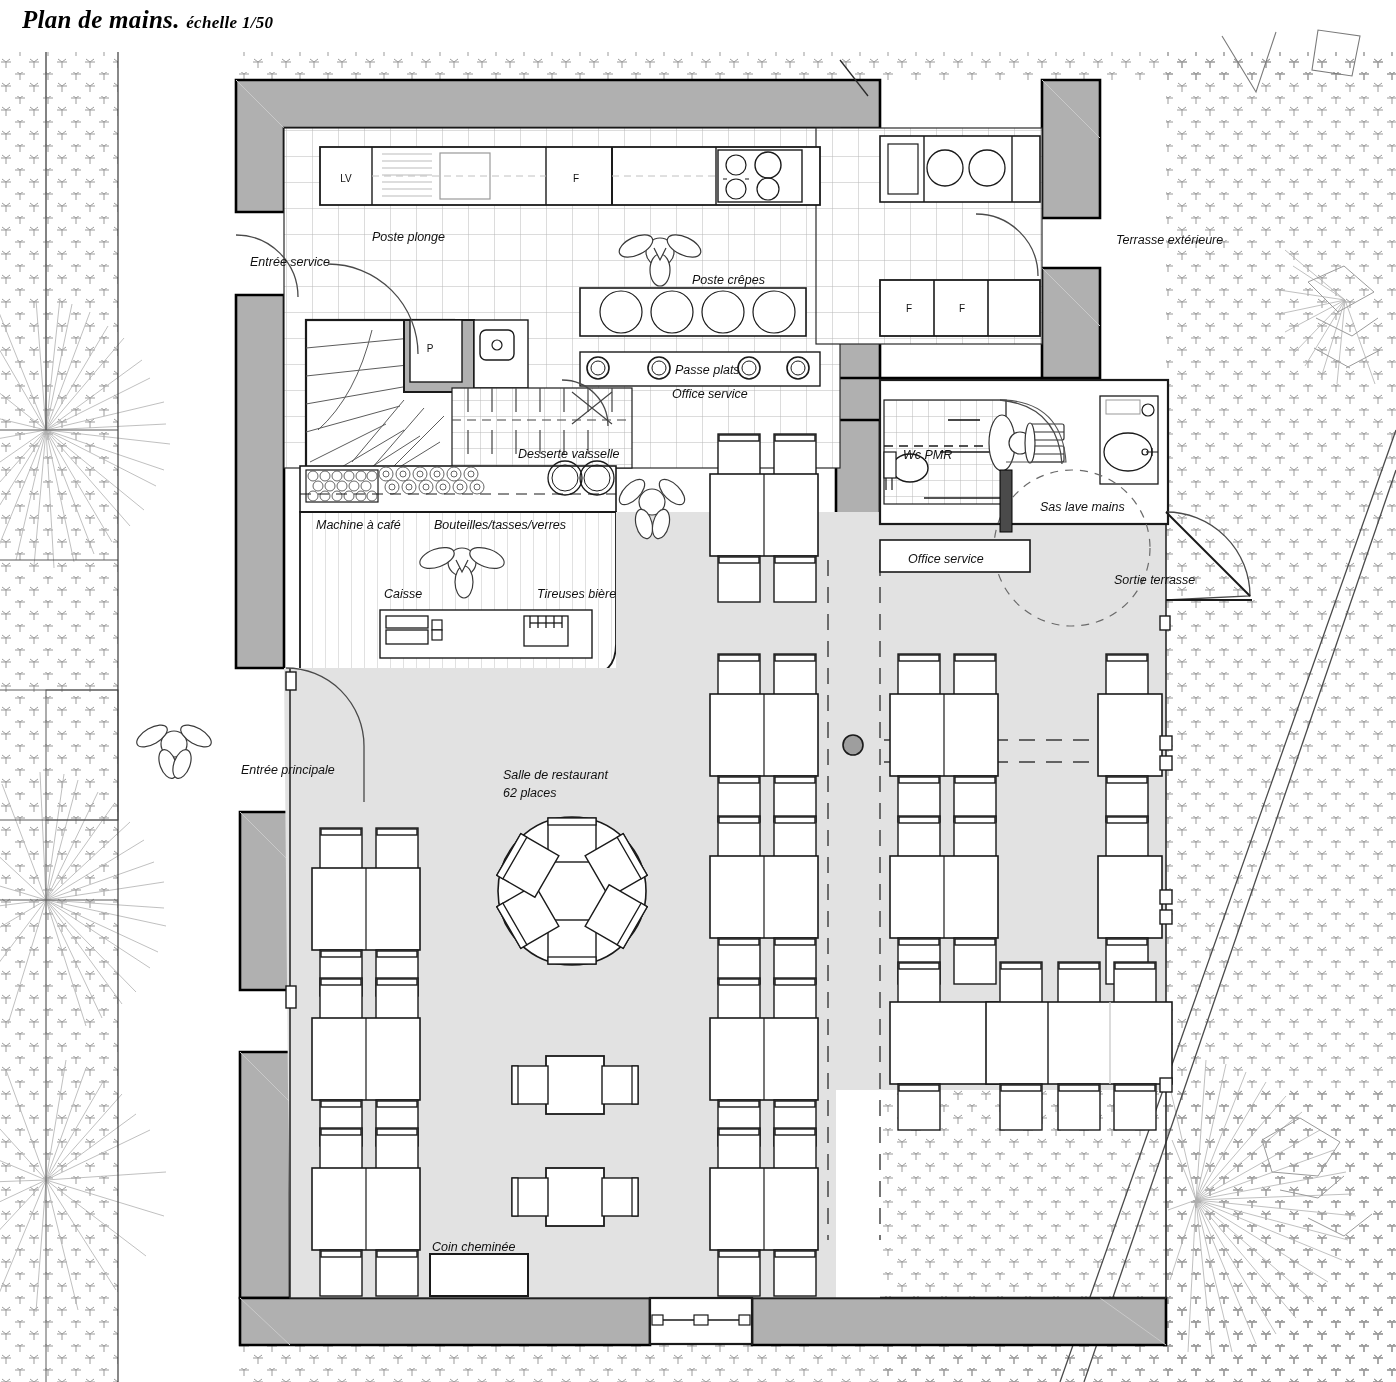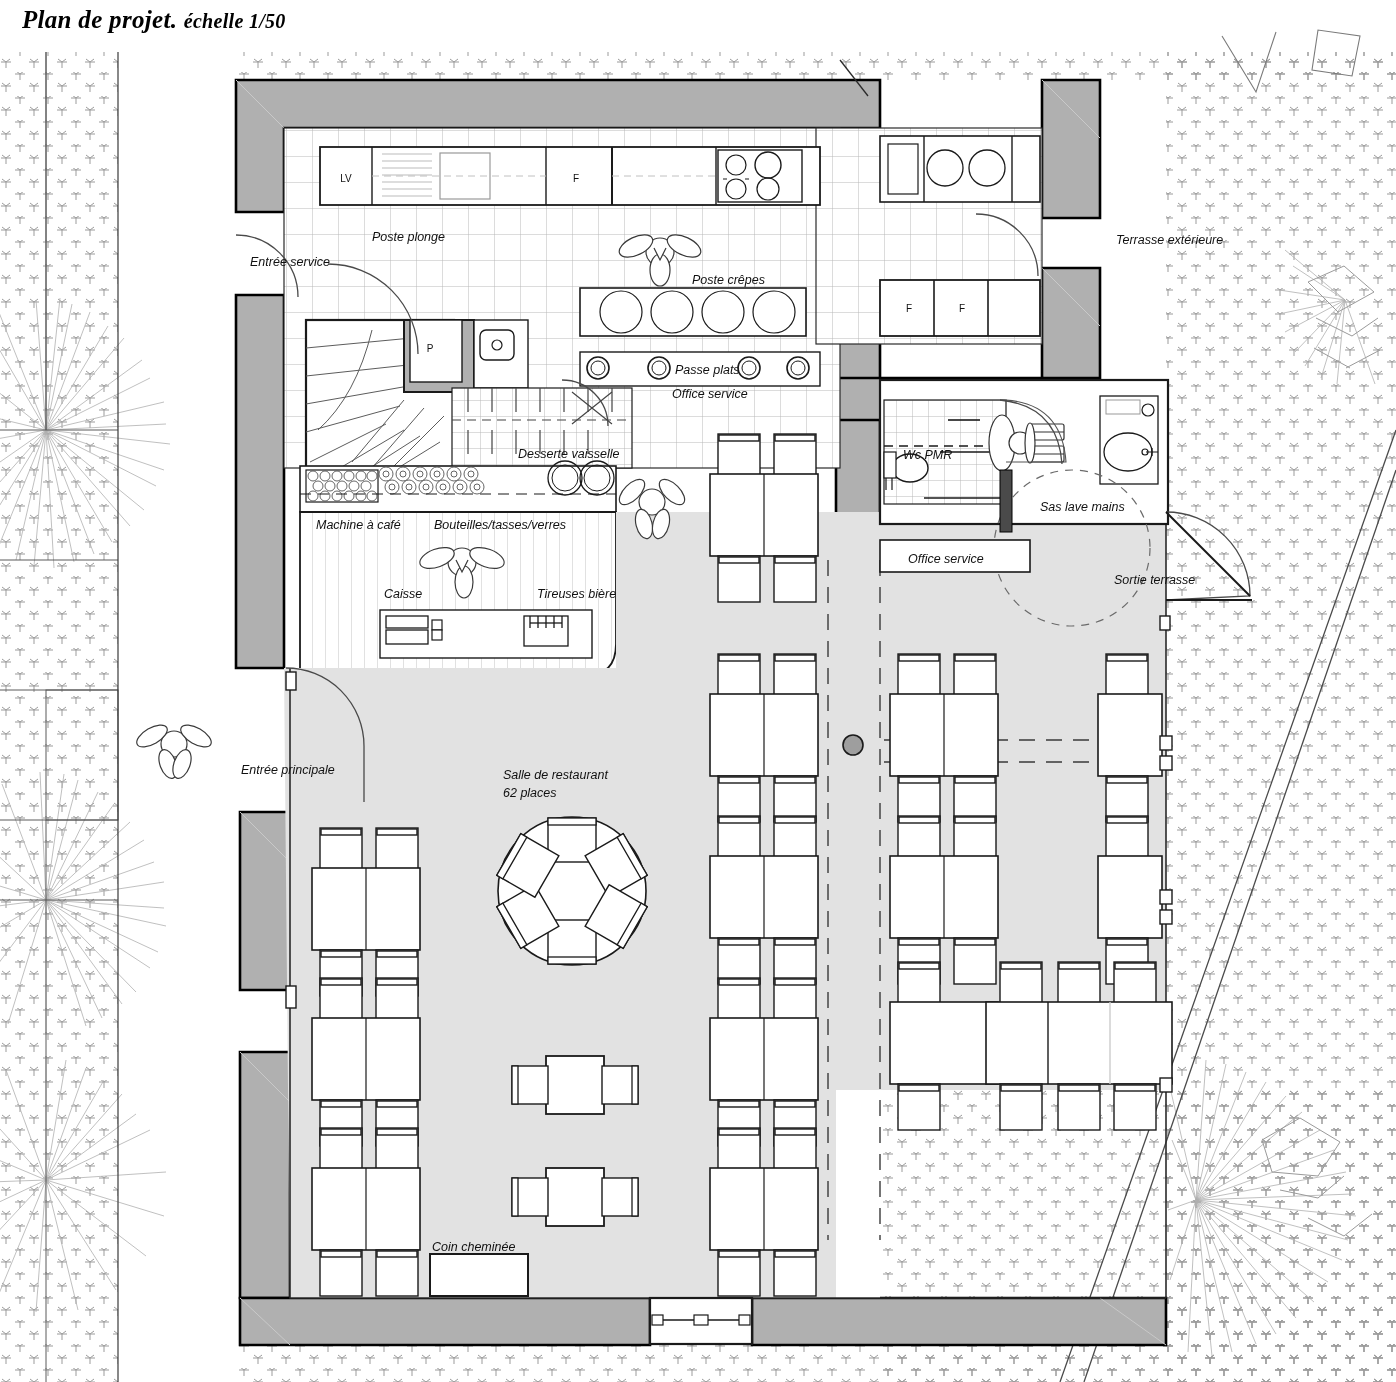--- a/index.html
+++ b/index.html
@@ -1,29 +1,29 @@
 <!DOCTYPE html>
 <html><head>
 <meta charset="utf-8">
 <style>
   html,body{margin:0;padding:0;background:#ffffff;}
   body{width:1396px;height:1382px;position:relative;overflow:hidden;
        font-family:"Liberation Sans",sans-serif;}
   #plan-title{position:absolute;left:22px;top:6px;font-family:"Liberation Serif",serif;
       font-weight:bold;font-style:italic;font-size:25px;color:#000;letter-spacing:.3px;}
-  #plan-title .scale{font-size:20px;}
+  #plan-title .scale{font-size:17px;}
   svg{position:absolute;left:0;top:0;}
   .lbl{font-family:"Liberation Sans",sans-serif;font-style:italic;font-size:12.5px;fill:#111;}
   .lbl-sm{font-family:"Liberation Sans",sans-serif;font-size:10px;fill:#111;font-style:normal;}
 </style>
 </head>
 <body>
 
 <div id="plan-title">
-  <span>Plan de projet.</span>
+  <span>Plan de mains.</span>
   <span class="scale">échelle 1/50</span>
 </div>
 
 <svg width="1396" height="1382" viewBox="0 0 1396 1382">
   <defs>
 
     <pattern id="grass" width="28" height="24" patternUnits="userSpaceOnUse">
       <g stroke="#9b9b9b" stroke-width="1" fill="none">
         <path d="M6 14 L6 20 M1 14 L11 14 M2 11 L6 14 M10 11 L6 14"></path>
         <path d="M20 2 L20 8 M15 2 L25 2 M16 -1 L20 2 M24 -1 L20 2"></path>

